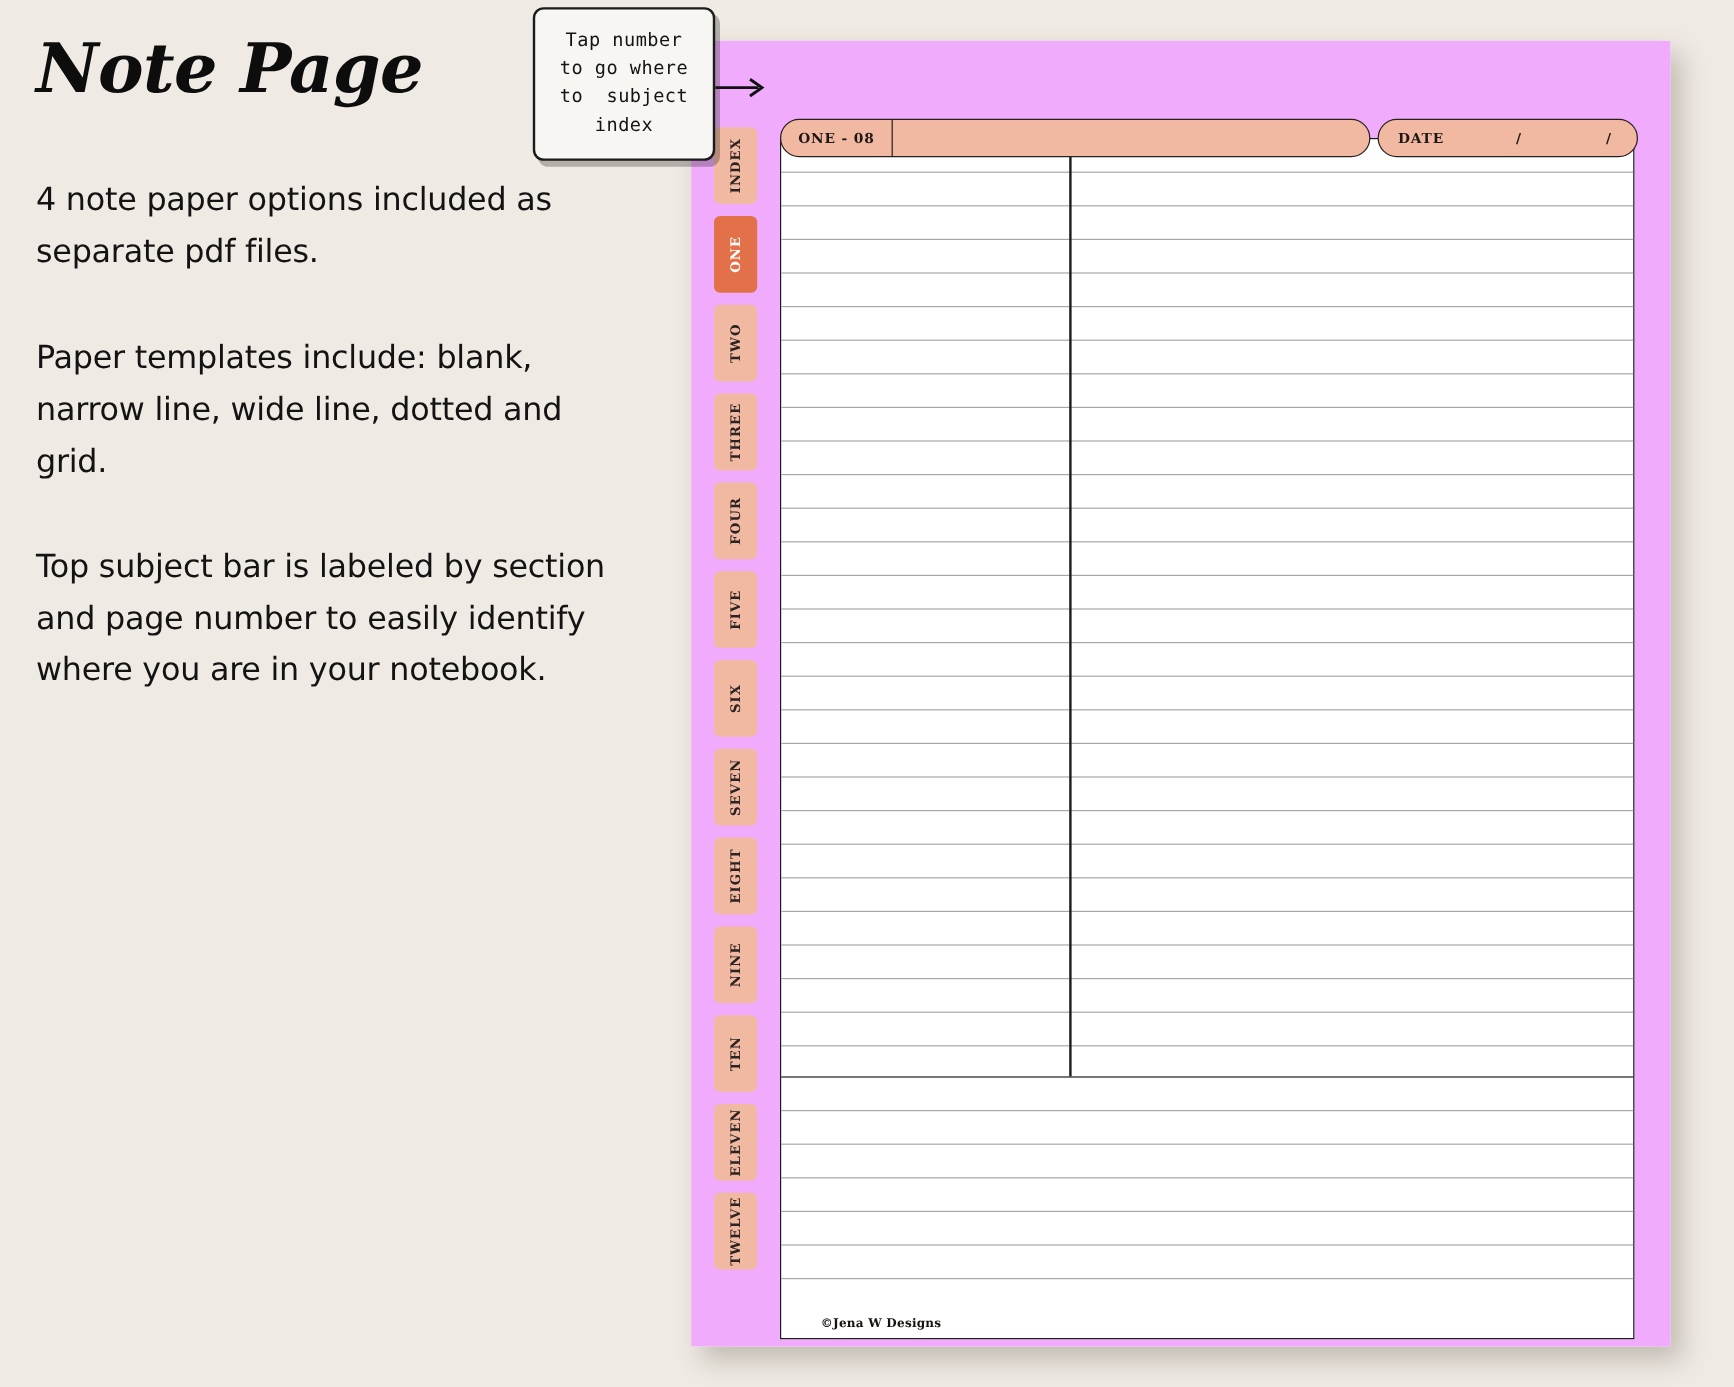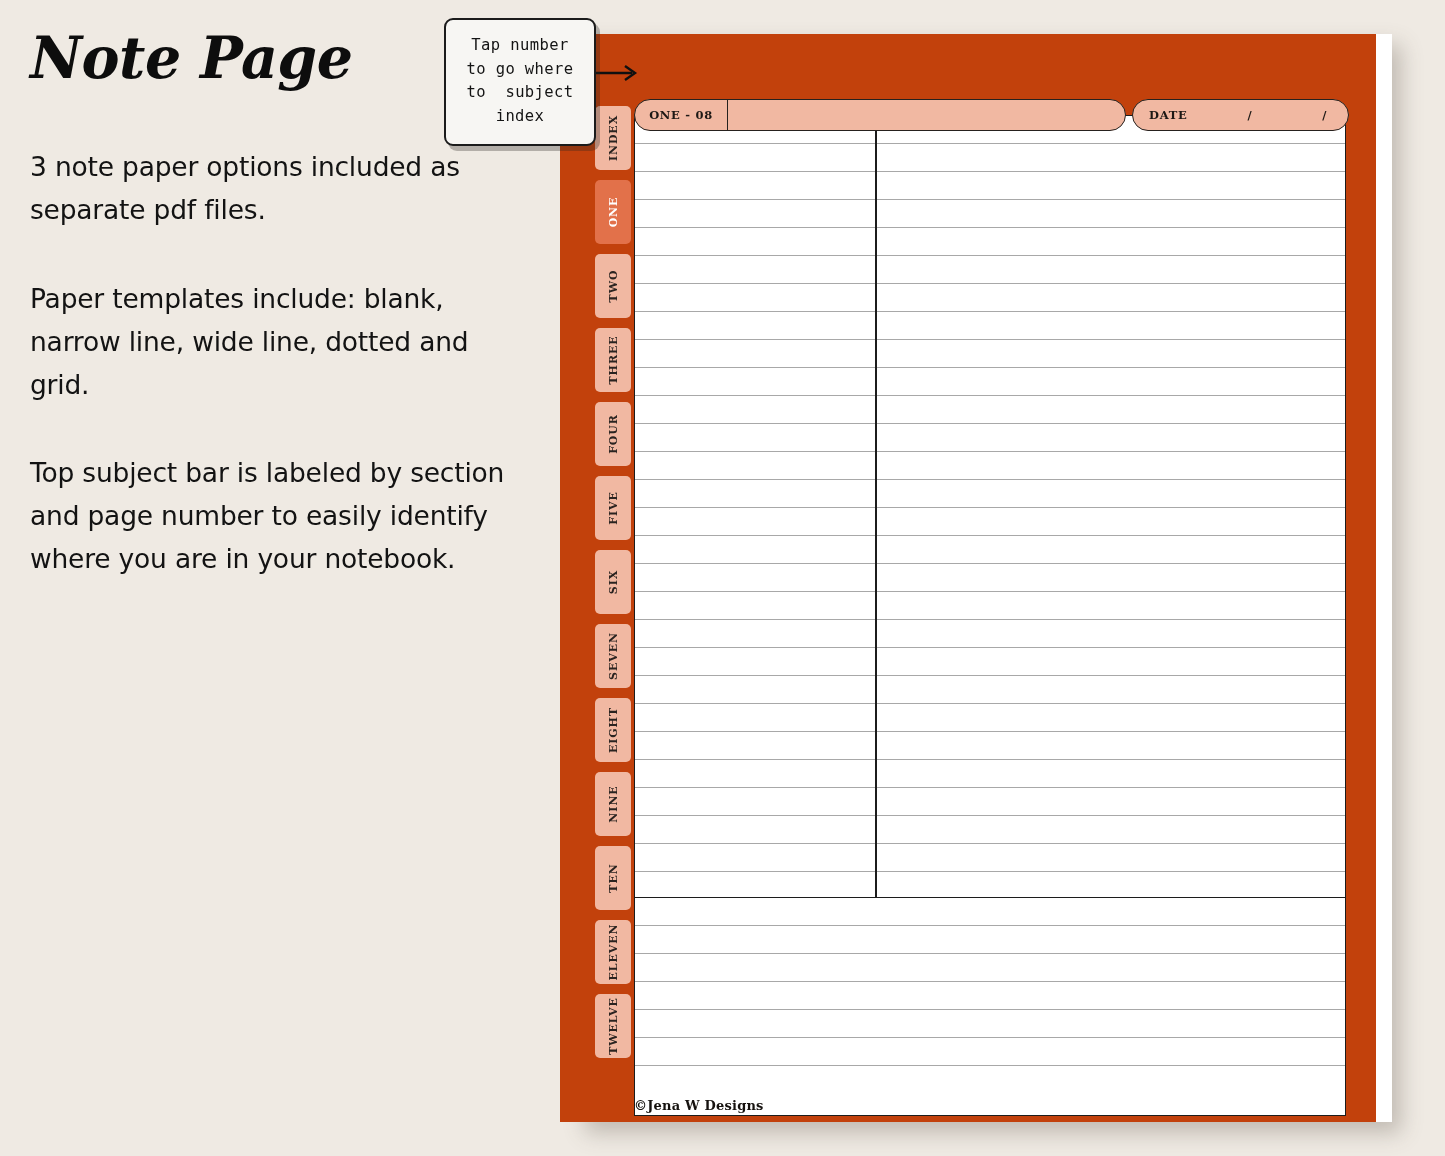--- a/index.html
+++ b/index.html
@@ -39,21 +39,21 @@
     color: #131313;
     margin: 0 0 46px 0;
     letter-spacing: -0.2px;
   }
   .blurb:last-child { margin-bottom: 0; }
 
   
   .callout {
     position: absolute;
     left: 444px;
-    top: 18px;
+    top: 6px;
     width: 152px;
     box-sizing: border-box;
     padding: 14px 10px 16px 10px;
     background: #f7f6f3;
     border: 2px solid #1b1b1b;
     border-radius: 9px;
     box-shadow: 4px 5px 0 rgba(40,36,32,0.30);
     text-align: center;
     z-index: 40;
   }
@@ -82,25 +82,25 @@
     left: 576px;
     top: 34px;
     width: 816px;
     height: 1088px;
     background: #ffffff;
     box-shadow: 9px 11px 20px rgba(90,80,70,0.30);
     z-index: 5;
   }
   .page {
     position: absolute;
-    left: 560px;
+    left: 576px;
     top: 34px;
     width: 816px;
     height: 1088px;
-    background: #c2410c;
+    background: #f0abfc;
     z-index: 10;
   }
 
   
   .tab-rail {
     position: absolute;
     left: 595px;
     top: 106px;
     width: 36px;
     z-index: 30;
@@ -210,33 +210,34 @@
     width: 1.8px;
     background: #1c1c1c;
   }
 
   
   .credit {
     position: absolute;
     left: 74px;
     top: 1064px;
     font-family: "DejaVu Serif", serif;
-    font-size: 13px;
+    font-size: 10px;
     font-weight: bold;
     color: #16120f;
     letter-spacing: 0.2px;
     z-index: 20;
+    padding-left: 34px;
   }
 </style>
 </head>
 <body>
 
 <div class="left-col">
   <h1 class="page-title">Note Page</h1>
-  <p class="blurb">3 note paper options included
+  <p class="blurb">4 note paper options included
 as separate pdf files.</p>
   <p class="blurb">Paper templates include:
 blank, narrow line, wide line,
 dotted and grid.</p>
   <p class="blurb">Top subject bar is labeled
 by section and page number to
 easily identify where you are
 in your notebook.</p>
 </div>
 

